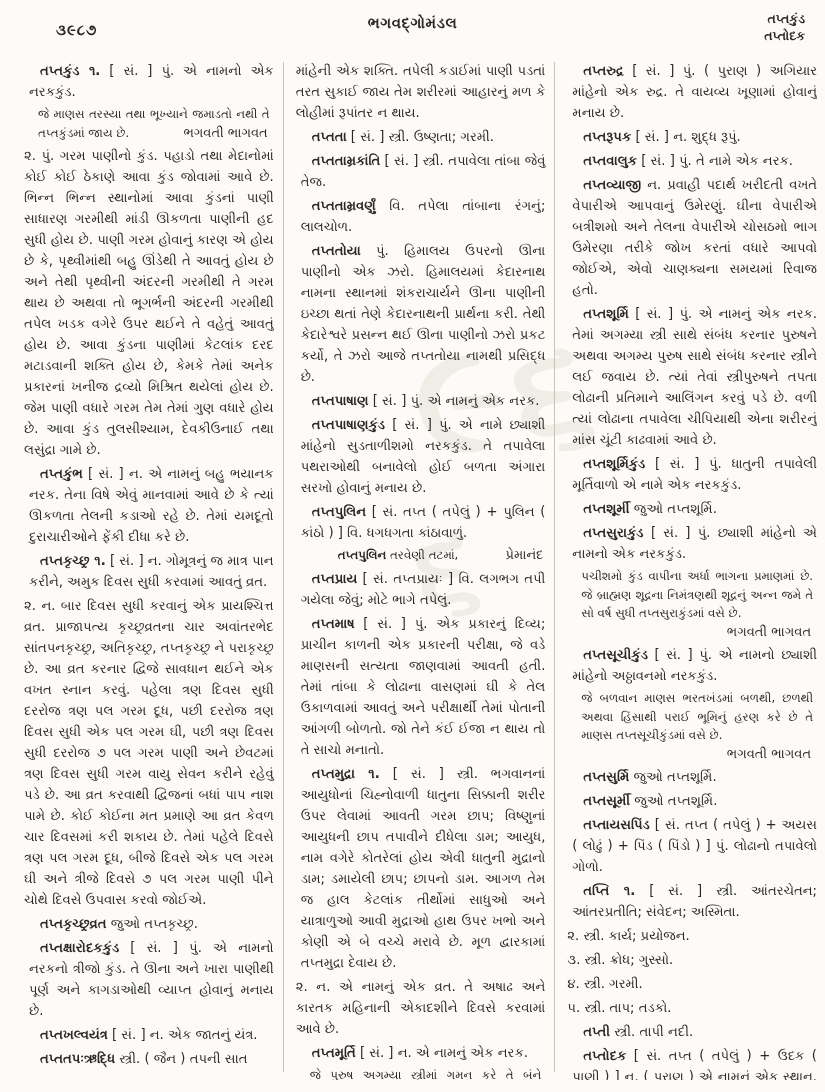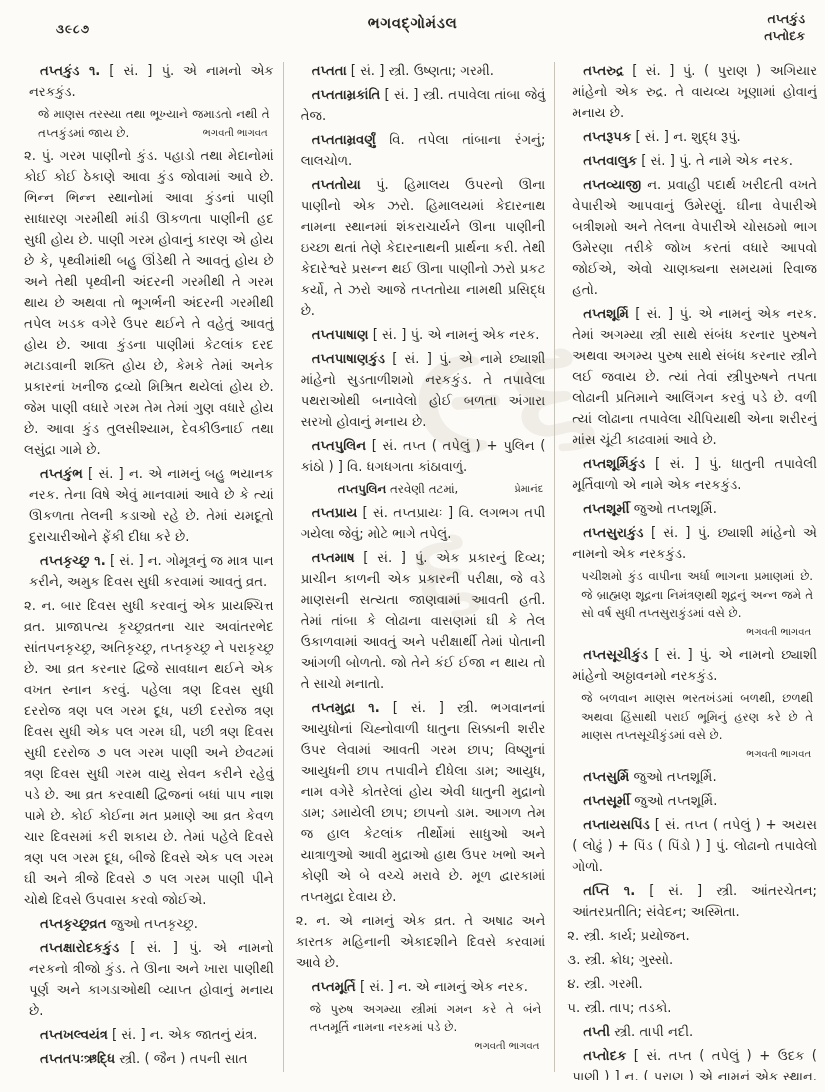--- a/index.html
+++ b/index.html
@@ -17,21 +17,21 @@
     font-size:150px; line-height:130px; font-weight:bold;
     color:var(--wm); transform:rotate(-4deg);
     letter-spacing:8px; z-index:0; user-select:none; text-align:center;
   }
   .watermark .wm2{display:block; font-size:120px; margin-top:40px; margin-left:-140px;}
   header{
     position:relative; z-index:1;
     display:flex; align-items:flex-start; justify-content:space-between;
     padding:10px 20px 2px 16px; height:58px;
   }
-  .pageno{font-size:12px; font-weight:bold; margin-left:40px; margin-top:12px; letter-spacing:1px;font-family:Liberation Serif, serif;}
+  .pageno{font-size:15px; font-weight:bold; margin-left:40px; margin-top:12px; letter-spacing:1px;font-family:Liberation Serif, serif;}
   .title{
     position:absolute; left:0; right:0; top:14px; text-align:center;
     font-size:15px; font-weight:bold; letter-spacing:.5px;
   }
   .guides{text-align:right; font-size:12.5px; font-weight:bold; line-height:17px; margin-top:2px;font-family:Liberation Mono, monospace;}
   main.cols{
     position:relative; z-index:1;
     display:flex; align-items:stretch;
     padding:2px 8px 6px 14px; height:1028px; overflow:hidden;
   }
@@ -45,21 +45,21 @@
   .continuation{text-align:justify; padding-left:8px;}
   .quote{
     font-size:11.8px; line-height:18.5px; text-align:justify;
     padding-left:22px; padding-right:4px; margin:2px 0 3px;
   }
   .verse{
     font-size:11.8px; line-height:18.5px;
     padding-left:26px; margin:2px 0 3px;
   }
   .verse .vline{white-space:nowrap;}
-  .cite{display:block; text-align:right; font-size:10px; line-height:18.5px; padding-right:2px;}
+  .cite{display:block; text-align:right; font-size:13px; line-height:18.5px; padding-right:2px;}
   .cite.inline{margin-top:-18.5px;}
 </style>
 </head>
 <body>
 
 <div class="page">
   <div class="watermark">
     <span>૯૬</span>
     <span class="wm2">૬</span>
   </div>
@@ -81,20 +81,21 @@
         <div class="block entry"><span class="head">તપ્તકુંભ</span> <span class="body">[ સં. ] ન. એ નામનું બહુ ભયાનક નરક. તેના વિષે એવું માનવામાં આવે છે કે ત્યાં ઊકળતા તેલની કડાઓ રહે છે. તેમાં યમદૂતો દુરાચારીઓને ફેંકી દીધા કરે છે.</span></div>
         <div class="block entry"><span class="head">તપ્તકૃચ્છ્ર ૧.</span> <span class="body">[ સં. ] ન. ગોમૂત્રનું જ માત્ર પાન કરીને, અમુક દિવસ સુધી કરવામાં આવતું વ્રત.</span></div>
         <div class="block sense"><span class="body">૨. ન. બાર દિવસ સુધી કરવાનું એક પ્રાયશ્ચિત્ત વ્રત. પ્રાજાપત્ય કૃચ્છ્રવ્રતના ચાર અવાંતરભેદ સાંતપનકૃચ્છ્ર, અતિકૃચ્છ્ર, તપ્તકૃચ્છ્ર ને પરાકૃચ્છ્ર છે. આ વ્રત કરનાર દ્વિજે સાવધાન થઈને એક વખત સ્નાન કરવું. પહેલા ત્રણ દિવસ સુધી દરરોજ ત્રણ પલ ગરમ દૂધ, પછી દરરોજ ત્રણ દિવસ સુધી એક પલ ગરમ ઘી, પછી ત્રણ દિવસ સુધી દરરોજ ૭ પલ ગરમ પાણી અને છેવટમાં ત્રણ દિવસ સુધી ગરમ વાયુ સેવન કરીને રહેવું પડે છે. આ વ્રત કરવાથી દ્વિજનાં બધાં પાપ નાશ પામે છે. કોઈ કોઈના મત પ્રમાણે આ વ્રત કેવળ ચાર દિવસમાં કરી શકાય છે. તેમાં પહેલે દિવસે ત્રણ પલ ગરમ દૂધ, બીજે દિવસે એક પલ ગરમ ઘી અને ત્રીજે દિવસે ૭ પલ ગરમ પાણી પીને ચોથે દિવસે ઉપવાસ કરવો જોઈએ.</span></div>
         <div class="block entry"><span class="head">તપ્તકૃચ્છ્રવ્રત</span> <span class="body">જુઓ તપ્તકૃચ્છ્ર.</span></div>
         <div class="block entry"><span class="head">તપ્તક્ષારોદકકુંડ</span> <span class="body">[ સં. ] પું. એ નામનો નરકનો ત્રીજો કુંડ. તે ઊના અને ખારા પાણીથી પૂર્ણ અને કાગડાઓથી વ્યાપ્ત હોવાનું મનાય છે.</span></div>
         <div class="block entry"><span class="head">તપ્તખલ્વયંત્ર</span> <span class="body">[ સં. ] ન. એક જાતનું યંત્ર.</span></div>
         <div class="block entry"><span class="head">તપ્તતપઃઋદ્ધિ</span> <span class="body">સ્ત્રી. ( જૈન ) તપની સાત</span></div>
       </section>
     <div class="vrule"></div>
     <section class="col">
+        <div class="block continuation"><span class="body">માંહેની એક શક્તિ. તપેલી કડાઈમાં પાણી પડતાં તરત સુકાઈ જાય તેમ શરીરમાં આહારનું મળ કે લોહીમાં રૂપાંતર ન થાય.</span></div>
         <div class="block entry"><span class="head">તપ્તતા</span> <span class="body">[ સં. ] સ્ત્રી. ઉષ્ણતા; ગરમી.</span></div>
         <div class="block entry"><span class="head">તપ્તતામ્રકાંતિ</span> <span class="body">[ સં. ] સ્ત્રી. તપાવેલા તાંબા જેવું તેજ.</span></div>
         <div class="block entry"><span class="head">તપ્તતામ્રવર્ણું</span> <span class="body">વિ. તપેલા તાંબાના રંગનું; લાલચોળ.</span></div>
         <div class="block entry"><span class="head">તપ્તતોયા</span> <span class="body">પું. હિમાલય ઉપરનો ઊના પાણીનો એક ઝરો. હિમાલયમાં કેદારનાથ નામના સ્થાનમાં શંકરાચાર્યને ઊના પાણીની ઇચ્છા થતાં તેણે કેદારનાથની પ્રાર્થના કરી. તેથી કેદારેશ્વરે પ્રસન્ન થઈ ઊના પાણીનો ઝરો પ્રકટ કર્યો, તે ઝરો આજે તપ્તતોયા નામથી પ્રસિદ્ધ છે.</span></div>
         <div class="block entry"><span class="head">તપ્તપાષાણ</span> <span class="body">[ સં. ] પું. એ નામનું એક નરક.</span></div>
         <div class="block entry"><span class="head">તપ્તપાષાણકુંડ</span> <span class="body">[ સં. ] પું. એ નામે છ્યાશી માંહેનો સુડતાળીશમો નરકકુંડ. તે તપાવેલા પથરાઓથી બનાવેલો હોઈ બળતા અંગારા સરખો હોવાનું મનાય છે.</span></div>
         <div class="block entry"><span class="head">તપ્તપુલિન</span> <span class="body">[ સં. તપ્ત ( તપેલું ) + પુલિન ( કાંઠો ) ] વિ. ધગધગતા કાંઠાવાળું.</span></div>
         <div class="block verse">
           <div class="vline"><span class="head">તપ્તપુલિન</span> <span>તરવેણી તટમાં,</span></div>
           <span class="cite inline">પ્રેમાનંદ</span>

